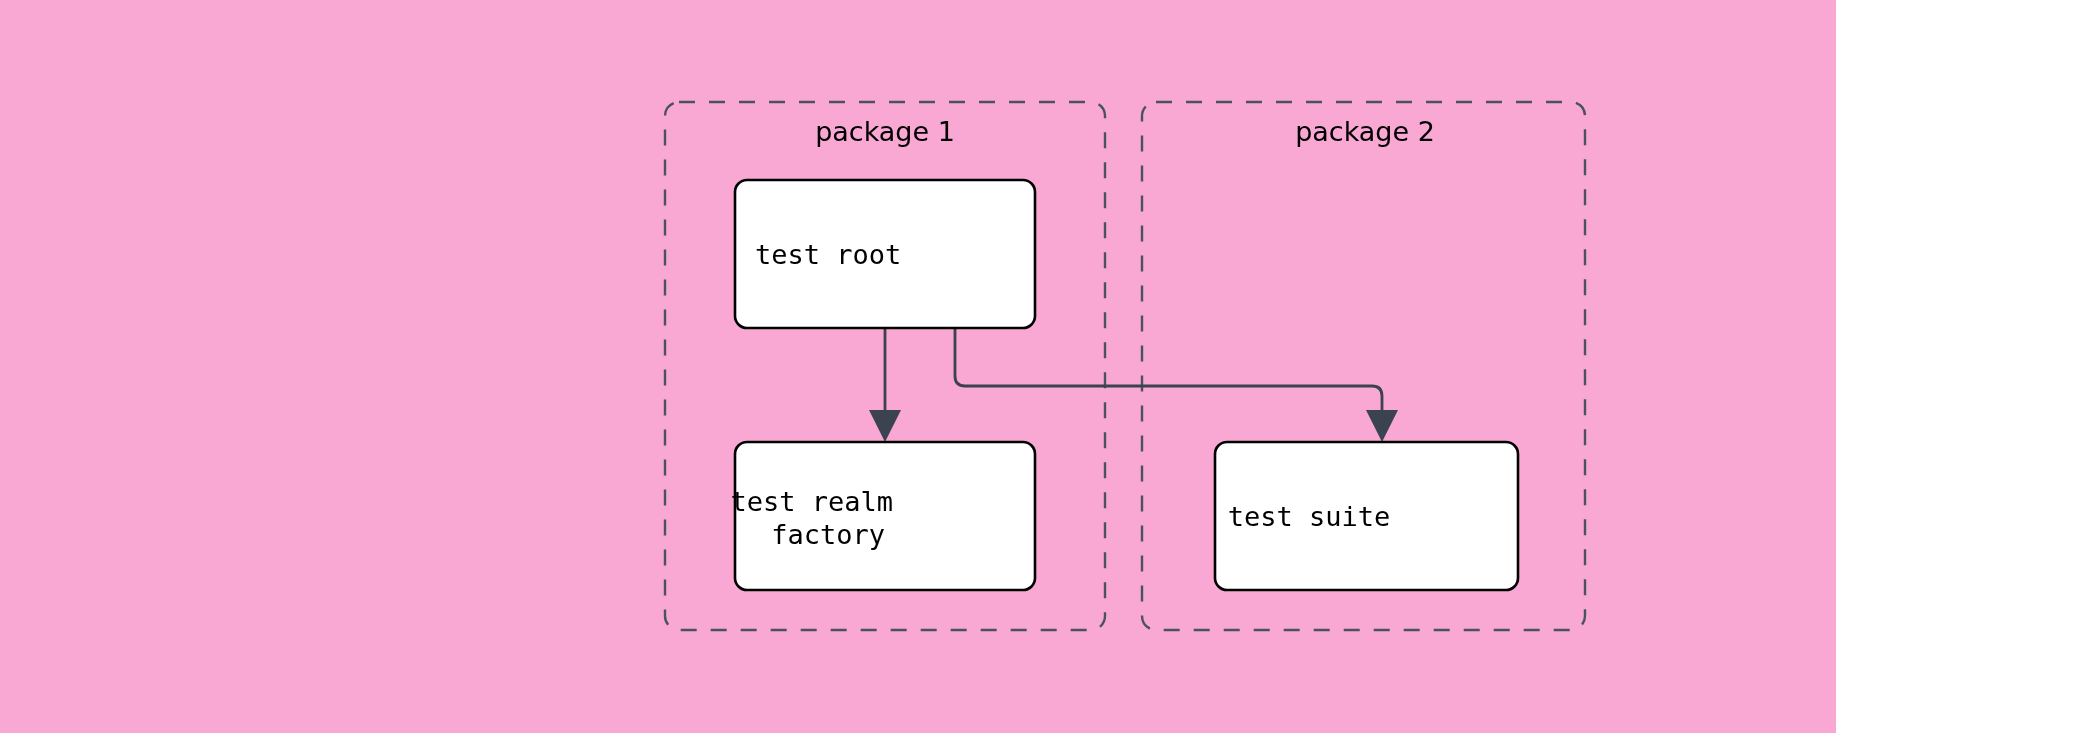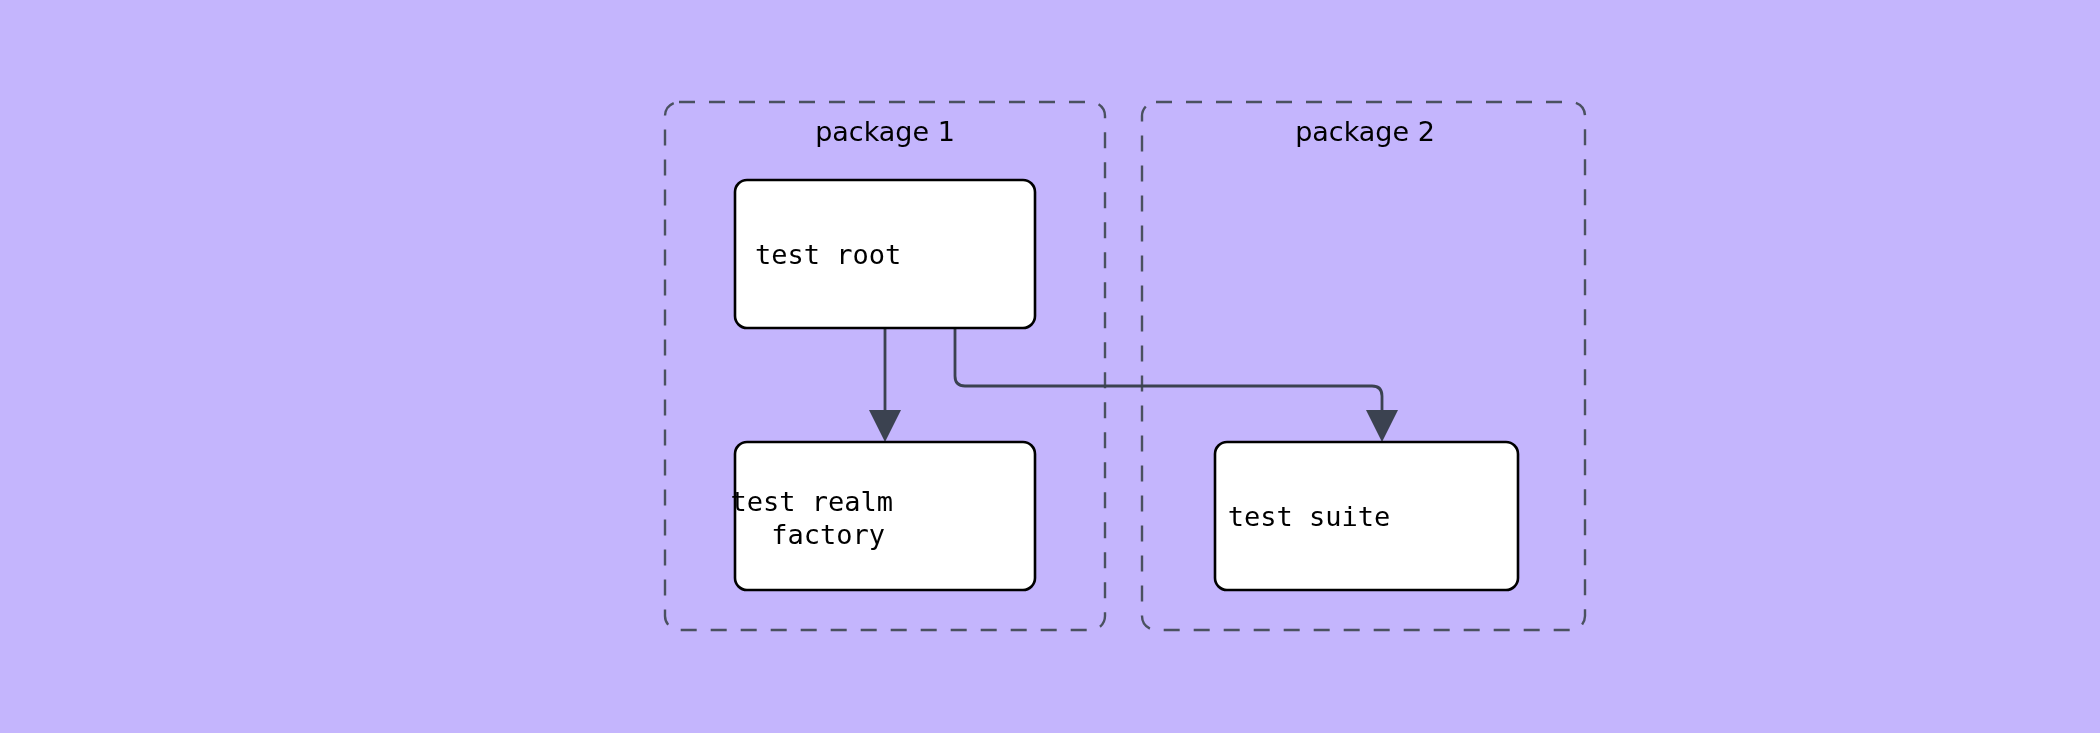--- a/index.html
+++ b/index.html
@@ -9,23 +9,23 @@
     background: #ffffff;
   }
   body {
     width: 2100px;
     height: 733px;
     overflow: hidden;
     font-family: "DejaVu Sans", sans-serif;
   }
   #diagram-root {
     position: relative;
-    width: 2100px;
+    width: 1836px;
     height: 733px;
-    background: #c4b5fd;
+    background: #f9a8d4;
   }
   svg.diagram-canvas {
     display: block;
     width: 2100px;
     height: 733px;
   }
   .package-frame {
     fill: none;
     stroke: #4a5160;
     stroke-width: 2.4;

